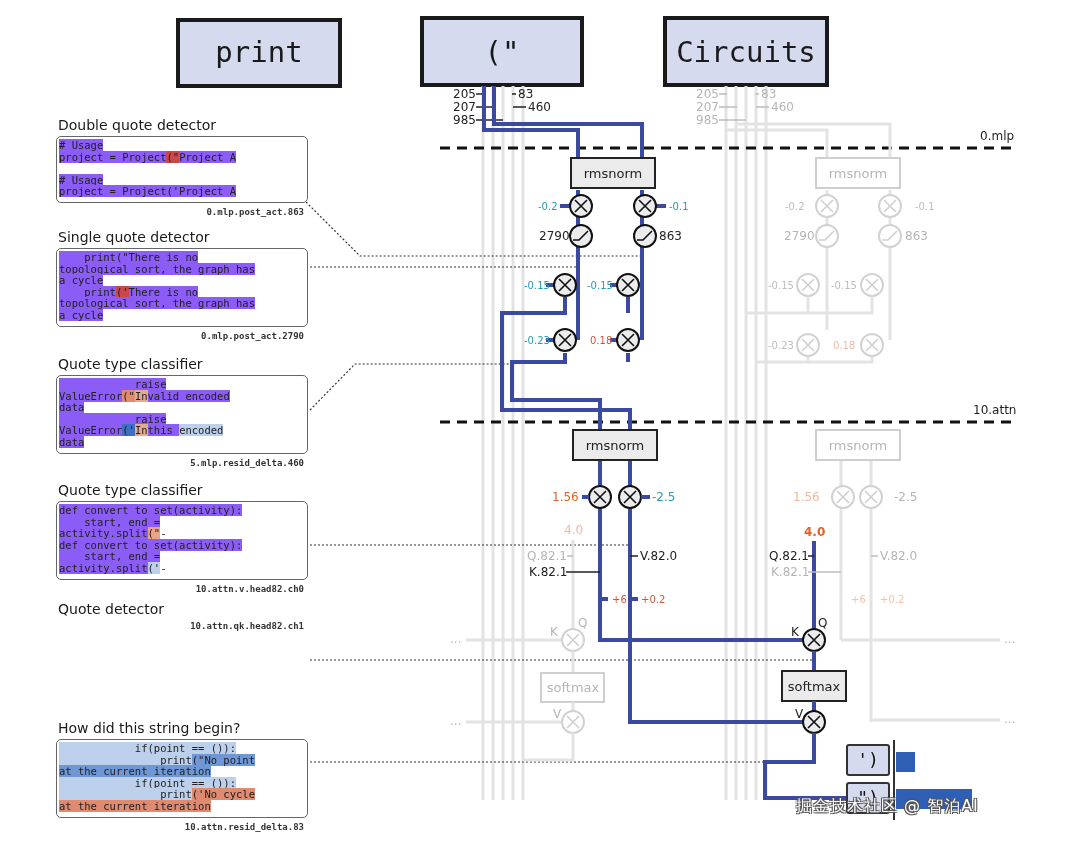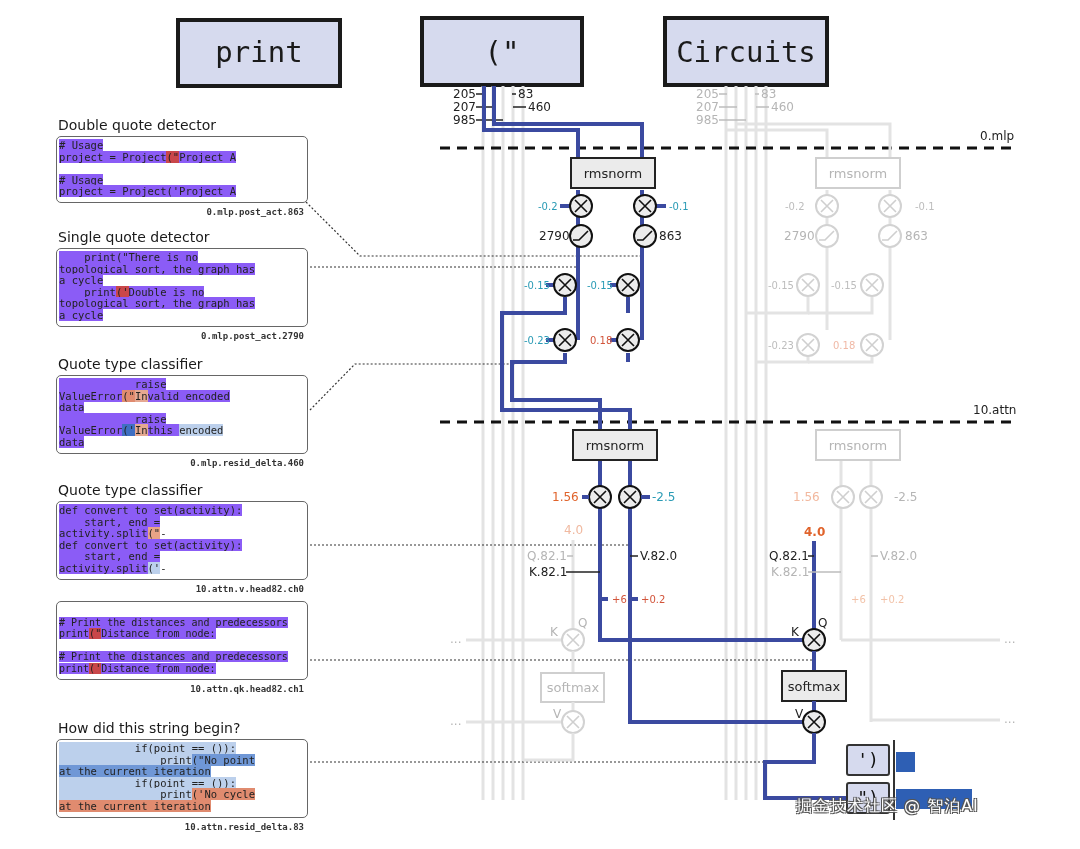--- a/index.html
+++ b/index.html
@@ -321,55 +321,50 @@
 <span class="hl-grey">project = Project('Project A</span>
 </div>
   <div class="panel-caption">0.mlp.post_act.863</div>
 </div>
 
 <div class="panel" style="top:229px;">
   <div class="panel-title">Single quote detector</div>
   <div class="panel-box"><span class="hl-grey">    print("There is no</span>
 <span class="hl-grey">topological sort, the graph has</span>
 <span class="hl-grey">a cycle</span>
-<span class="hl-grey">    print</span><span class="hl-red">('</span><span class="hl-grey">Double is no</span>
+<span class="hl-grey">    print</span><span class="hl-red">('</span><span class="hl-grey">There is no</span>
 <span class="hl-grey">topological sort, the graph has</span>
 <span class="hl-grey">a cycle</span></div>
   <div class="panel-caption">0.mlp.post_act.2790</div>
 </div>
 
 <div class="panel" style="top:356px;">
   <div class="panel-title">Quote type classifier</div>
   <div class="panel-box"><span class="hl-grey">            raise</span>
 <span class="hl-grey">ValueError</span><span class="hl-lred">("</span><span class="hl-pink">In</span><span class="hl-grey">valid encoded</span>
 <span class="hl-grey">data</span>
 <span class="hl-grey">            raise</span>
 <span class="hl-grey">ValueError</span><span class="hl-blue">('</span><span class="hl-pink">In</span><span class="hl-grey">this </span><span class="hl-lblue">encoded</span>
 <span class="hl-grey">data</span></div>
-  <div class="panel-caption">0.mlp.resid_delta.460</div>
+  <div class="panel-caption">5.mlp.resid_delta.460</div>
 </div>
 
 <div class="panel" style="top:482px;">
   <div class="panel-title">Quote type classifier</div>
   <div class="panel-box"><span class="hl-grey">def convert to set(activity):</span>
 <span class="hl-grey">    start, end =</span>
 <span class="hl-grey">activity.split</span><span class="hl-orange">("</span><span>-</span>
 <span class="hl-grey">def convert to set(activity):</span>
 <span class="hl-grey">    start, end =</span>
 <span class="hl-grey">activity.split</span><span class="hl-lblue">('</span><span>-</span></div>
   <div class="panel-caption">10.attn.v.head82.ch0</div>
 </div>
 
 <div class="panel" style="top:601px;">
-  <div class="panel-box" style="font-size:10px;">
-<span class="hl-grey"># Print the distances and predecessors</span>
-<span class="hl-grey">print</span><span class="hl-red">("</span><span class="hl-grey">Distance from node:</span>
-
-<span class="hl-grey"># Print the distances and predecessors</span>
-<span class="hl-grey">print</span><span class="hl-red">('</span><span class="hl-grey">Distance from node:</span></div>
+  <div class="panel-title">Quote detector</div>
   <div class="panel-caption">10.attn.qk.head82.ch1</div>
 </div>
 
 <div class="panel" style="top:720px;">
   <div class="panel-title">How did this string begin?</div>
   <div class="panel-box"><span class="hl-lblue">            if(point == ()):</span>
 <span class="hl-lblue">                print</span><span class="hl-mblue">("No point</span>
 <span class="hl-mblue">at the current iteration</span>
 <span class="hl-lblue">            if(point == ()):</span>
 <span class="hl-lblue">                print</span><span class="hl-lred">('No cycle</span>

